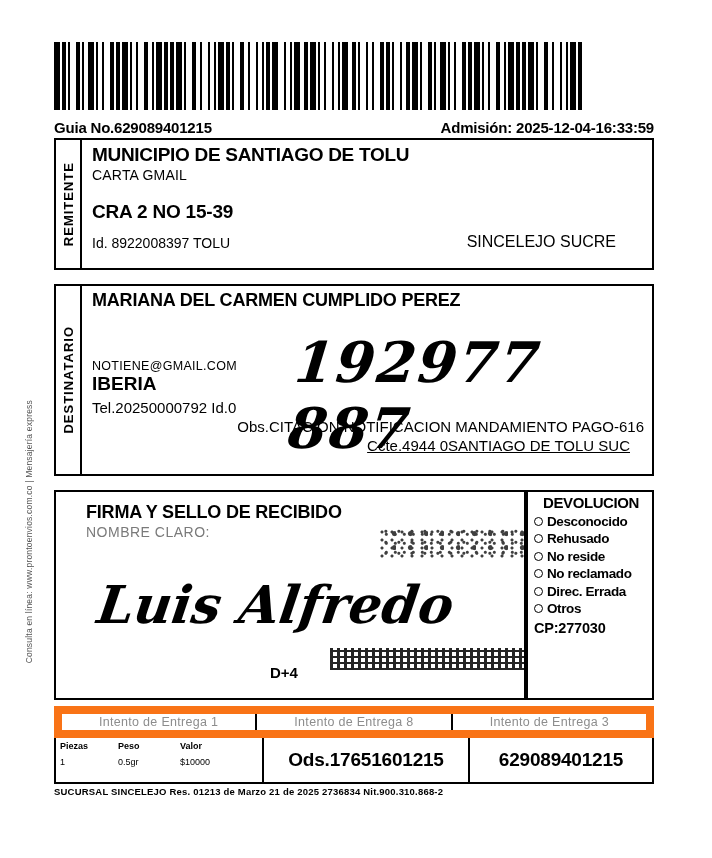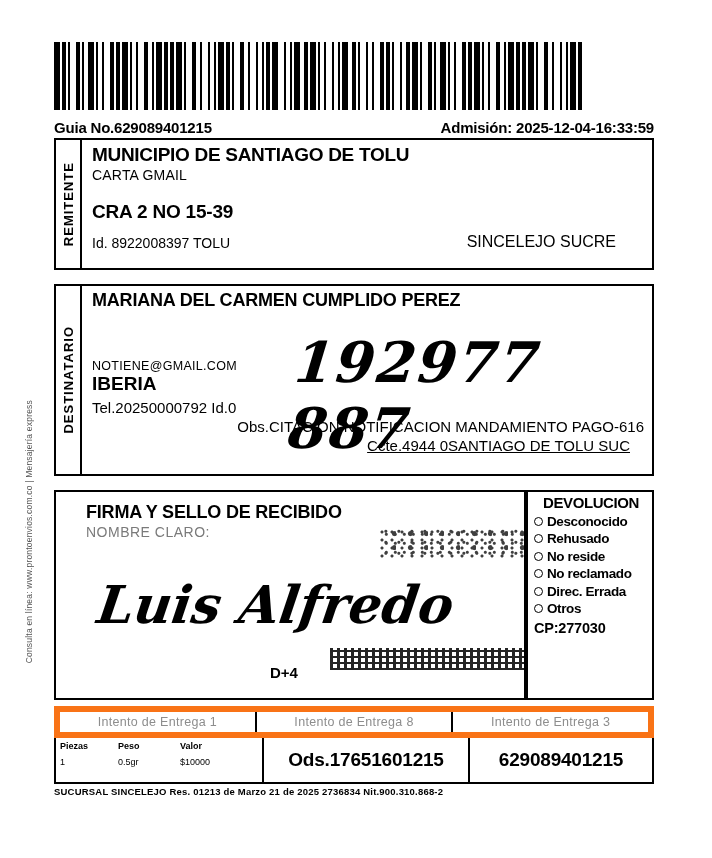--- a/index.html
+++ b/index.html
@@ -168,21 +168,21 @@
     width: 9px; height: 9px; border: 1.8px solid #000; border-radius: 50%;
     flex: 0 0 auto;
   }
   .dev-label { font-size: 13.5px; font-weight: bold; letter-spacing: -0.4px; white-space: nowrap; }
   .dev-cp { font-size: 14.5px; font-weight: bold; margin-top: 4px; letter-spacing: -0.2px; }
 
   
   #intentos {
     position: absolute; left: 54px; top: 706px; width: 600px; height: 32px;
     display: flex;
-    border: 6px solid #f97316;
+    border: 8px solid #f97316;
   }
   #intentos > div {
     flex: 1 1 0;
     display: flex; align-items: center; justify-content: center;
     border-right: 2px solid #000;
     font-size: 12.5px;
     color: #8d8d8d;
     letter-spacing: .3px;
   }
   #intentos > div:last-child { border-right: none; }

